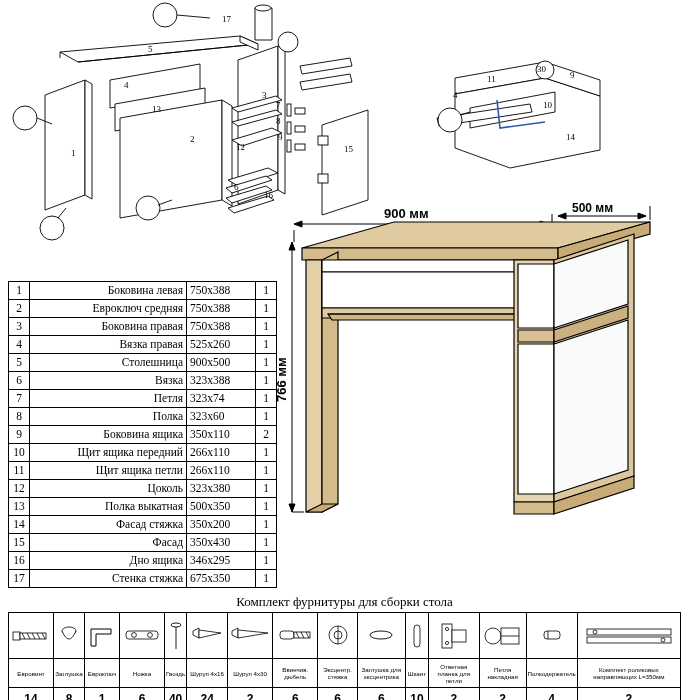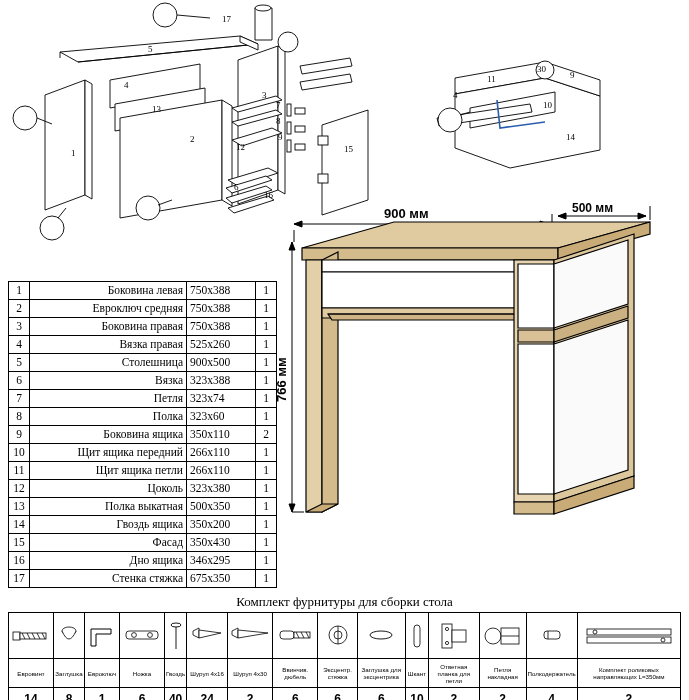--- a/index.html
+++ b/index.html
@@ -234,21 +234,21 @@
           <td class="qty">1</td>
         </tr>
         <tr>
           <td class="num">13</td>
           <td class="name">Полка выкатная</td>
           <td class="dim">500x350</td>
           <td class="qty">1</td>
         </tr>
         <tr>
           <td class="num">14</td>
-          <td class="name">Гвоздь ящика</td>
+          <td class="name">Фасад стяжка</td>
           <td class="dim">350x200</td>
           <td class="qty">1</td>
         </tr>
         <tr>
           <td class="num">15</td>
           <td class="name">Фасад</td>
           <td class="dim">350x430</td>
           <td class="qty">1</td>
         </tr>
         <tr>

